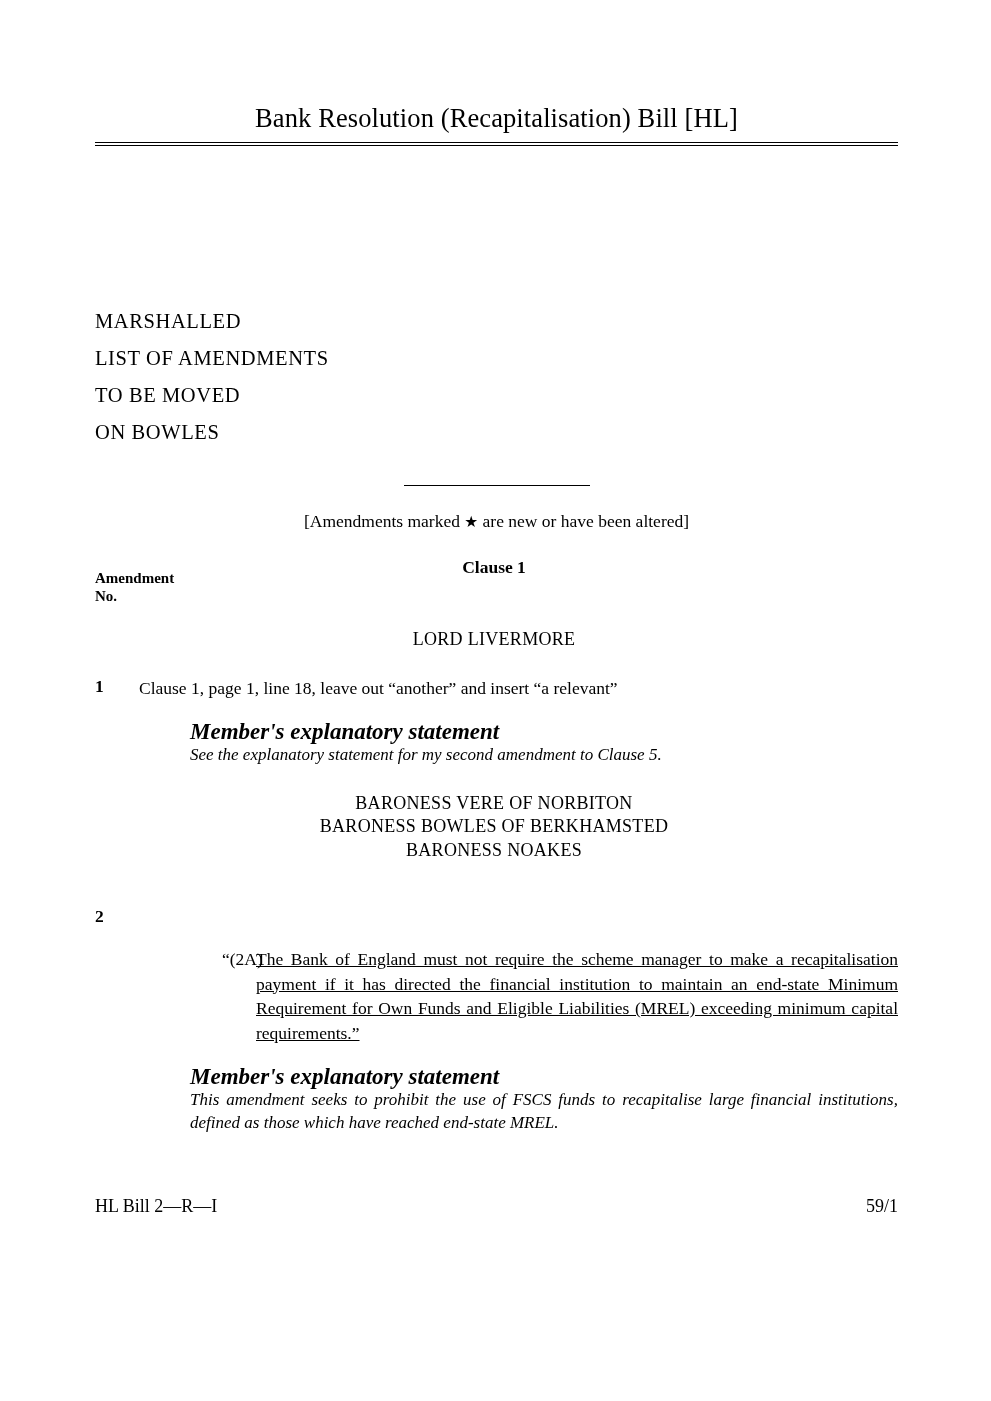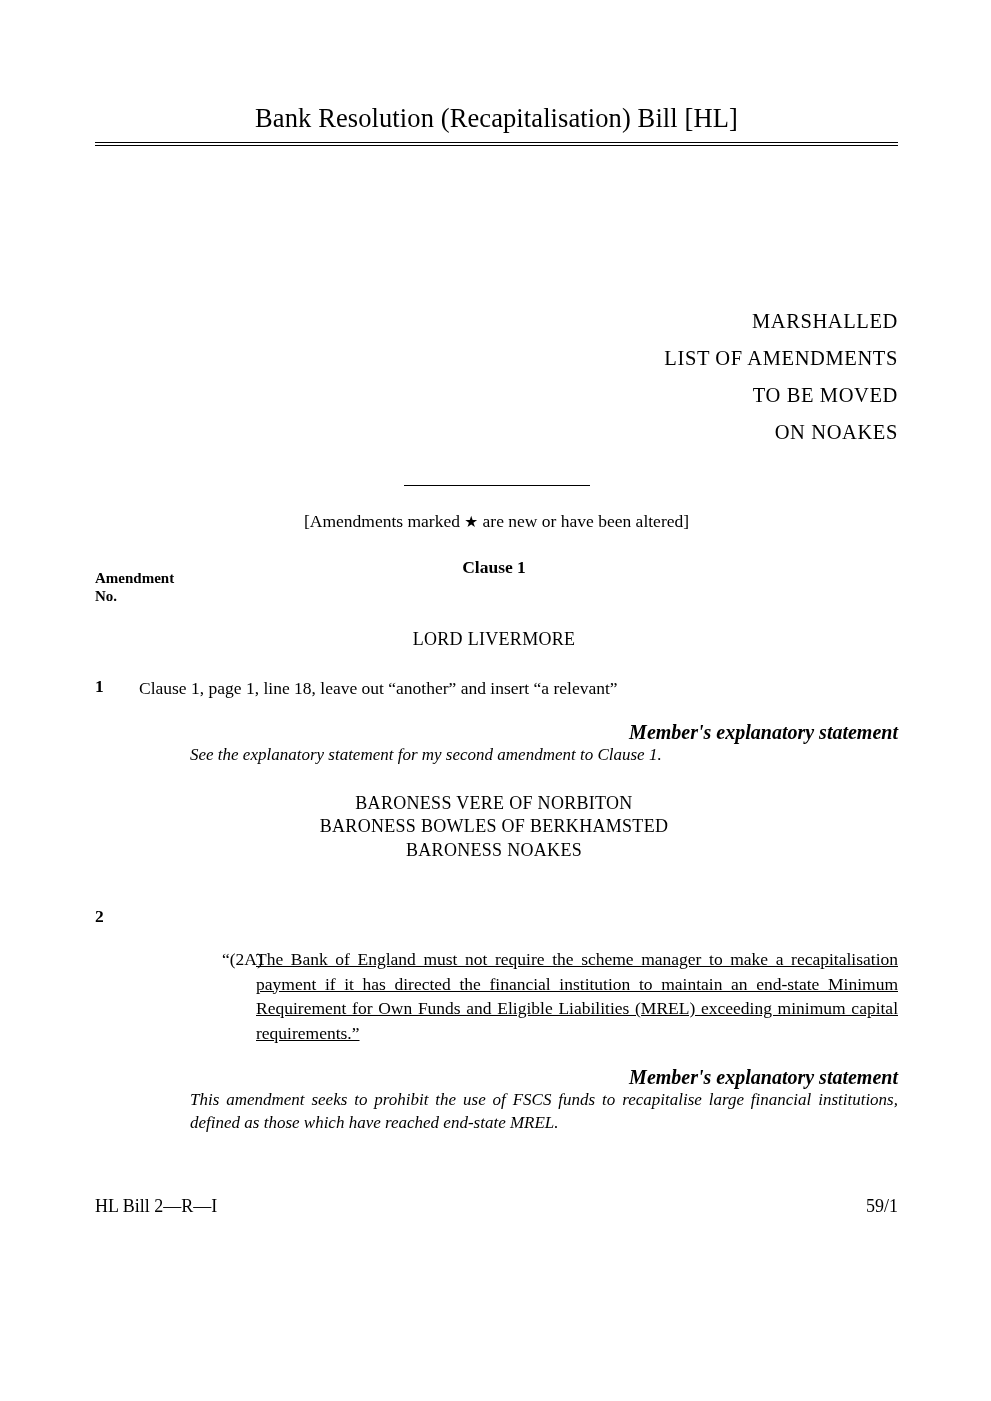--- a/index.html
+++ b/index.html
@@ -41,21 +41,21 @@
     border-bottom: 1.6px solid #000;
     height: 2.2px;
   }
 
   
   .heading-stack {
     position: absolute;
     left: 95px;
     top: 303px;
     width: 803px;
-    text-align: right;
+    text-align: left;
   }
   .heading-stack .hline {
     font-size: 20.5px;
     line-height: 37px;
     letter-spacing: 0.6px;
   }
   .short-rule-wrap {
     margin-top: 24px;
     text-align: center;
   }
@@ -163,25 +163,24 @@
     text-align: justify;
     text-justify: inter-word;
   }
 
   
   .explanatory {
     margin-left: 95px;
     margin-top: 21px;
   }
   .exp-heading {
-    font-size: 20px;
+    font-size: 23px;
     font-weight: bold;
     font-style: italic;
     line-height: 22px;
-    text-align: right;
   }
   .exp-body {
     font-size: 17px;
     font-style: italic;
     line-height: 23px;
     text-align: justify;
     text-justify: inter-word;
     max-width: 708px;
   }
 
@@ -204,21 +203,21 @@
 
   <div class="title-block">
     <h1 class="doc-title">Bank Resolution (Recapitalisation) Bill [HL]</h1>
     <div class="double-rule"></div>
   </div>
 
   <div class="heading-stack">
     <div class="hline">MARSHALLED</div>
     <div class="hline">LIST OF AMENDMENTS</div>
     <div class="hline">TO BE MOVED</div>
-    <div class="hline">ON NOAKES</div>
+    <div class="hline">ON BOWLES</div>
     <div class="short-rule-wrap">
       <span class="short-rule"></span>
     </div>
   </div>
 
   <div class="starred-note">
     <span class="brk">[</span><span class="it">Amendments marked </span><span class="star">★</span><span class="it"> are new or have been altered</span><span class="brk">]</span>
   </div>
 
   <div class="amend-col-label">
@@ -232,21 +231,21 @@
     <div class="sp-line">LORD LIVERMORE</div>
   </div>
 
   <div class="amendment" id="amend-1">
     <div class="amend-row">
       <div class="amend-no">1</div>
       <div class="amend-text">Clause 1, page 1, line 18, leave out “another” and insert “a relevant”</div>
     </div>
     <div class="explanatory">
       <div class="exp-heading">Member's explanatory statement</div>
-      <div class="exp-body">See the explanatory statement for my second amendment to Clause 1.</div>
+      <div class="exp-body">See the explanatory statement for my second amendment to Clause 5.</div>
     </div>
   </div>
 
   <div class="sponsors" id="sponsors-2">
     <div class="sp-line">BARONESS VERE OF NORBITON</div>
     <div class="sp-line">BARONESS BOWLES OF BERKHAMSTED</div>
     <div class="sp-line">BARONESS NOAKES</div>
   </div>
 
   <div class="amendment" id="amend-2">

